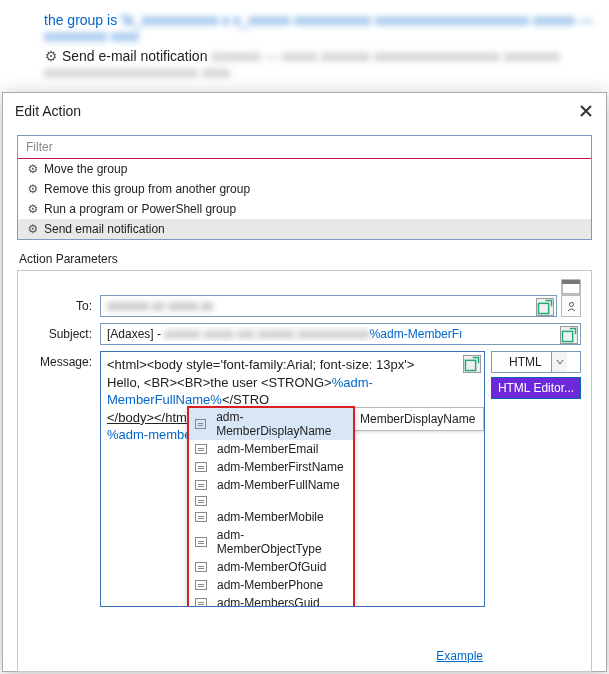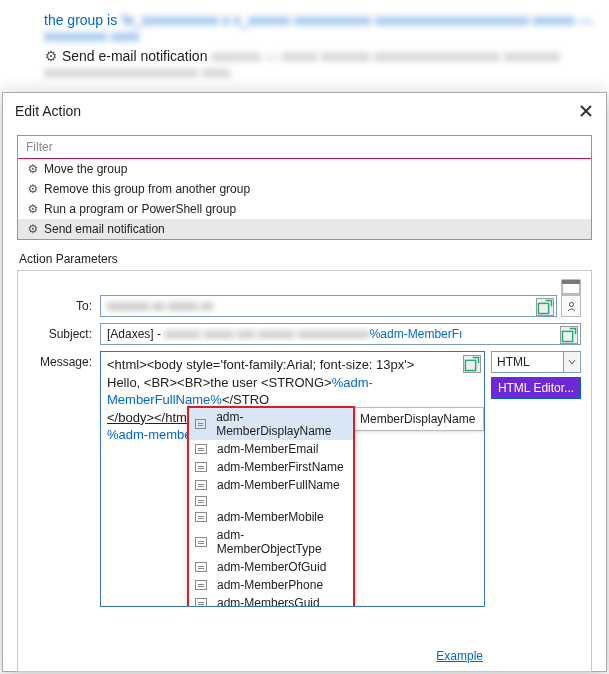--- a/index.html
+++ b/index.html
@@ -47,21 +47,21 @@
   .field-btn svg { width:11px; height:11px; }
   .inside-btn { position:absolute; right:2px; top:2px; width:18px; height:18px; border:1px solid #9a9a9a; background:#efefef; display:flex; align-items:center; justify-content:center; }
 
   .msg-box { flex:1; border:1px solid #3a72b8; height: 256px; position:relative; padding: 4px 6px; overflow:hidden; background:#fff; }
   .msg-html-line { white-space: normal; font-size:13px; line-height:1.35; }
   .token-blue { color:#0066cc; }
   .token-ul { text-decoration: underline; }
   .caret-line { color:#0066cc; }
 
   .right-col { width: 90px; margin-left: 6px; display:flex; flex-direction:column; gap:4px; }
-  .combo { border:1px solid #7a9bbd; height:22px; display:flex; align-items:center; padding:0 5px; justify-content:space-between; background:#fff; }
+  .combo { border:1px solid #7a9bbd; height:22px; display:flex; align-items:center; padding:0 17px; justify-content:space-between; background:#fff; }
   .combo .chev { border-left:1px solid #7a9bbd; width:16px; height:100%; display:flex; align-items:center; justify-content:center; background:#f4f4f4; margin-right:-4px; }
   .html-editor-btn { background:#6d28d9; color:#fff; height:22px; display:flex; align-items:center; justify-content:center; border:1px solid #0863b5; font-size:12px; white-space:nowrap; }
 
   .autocomplete {
     position:absolute; left:86px; top:54px; width:168px; background:#fff;
     border:2px solid #d92020; box-shadow:0 2px 6px rgba(0,0,0,0.2);
     z-index: 30;
   }
   .ac-item { display:flex; align-items:center; gap:10px; padding:2px 6px; font-size:12px; }
   .ac-item.sel { background:#d8e6f6; }

